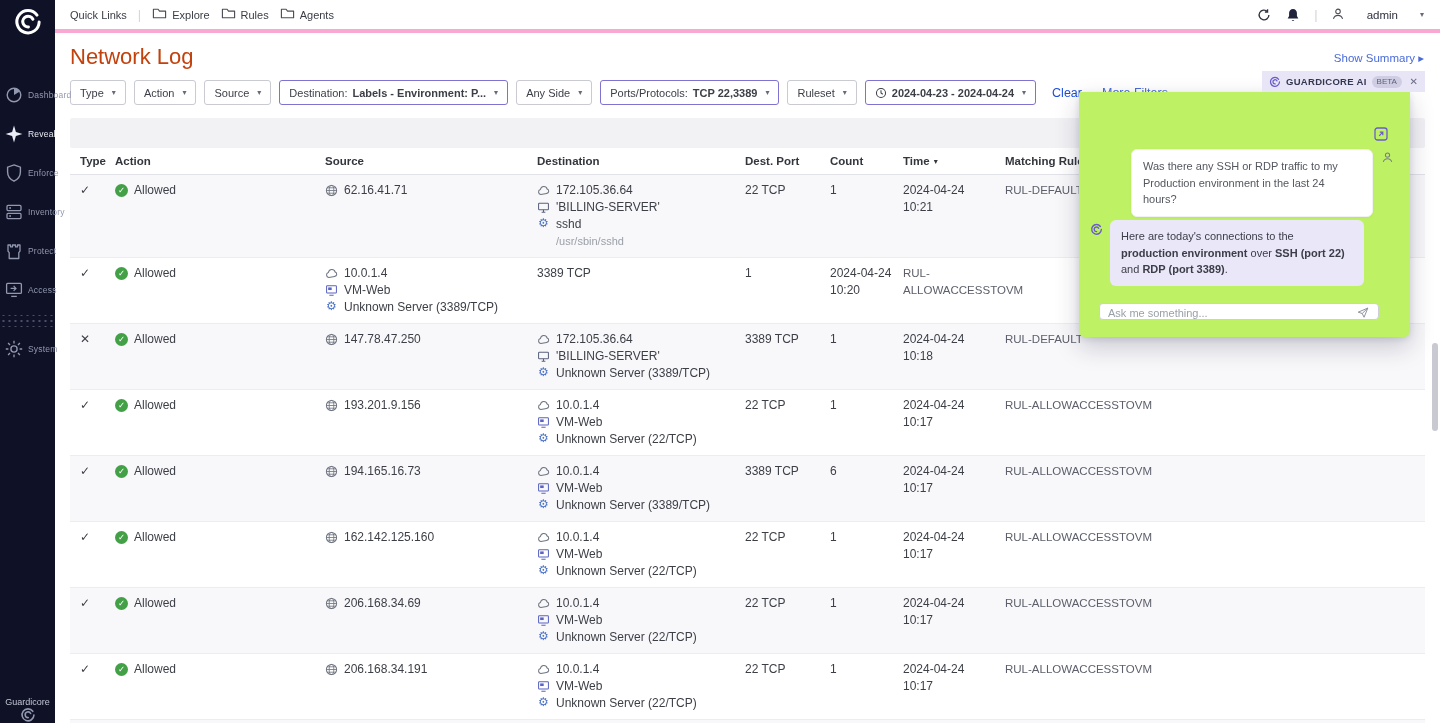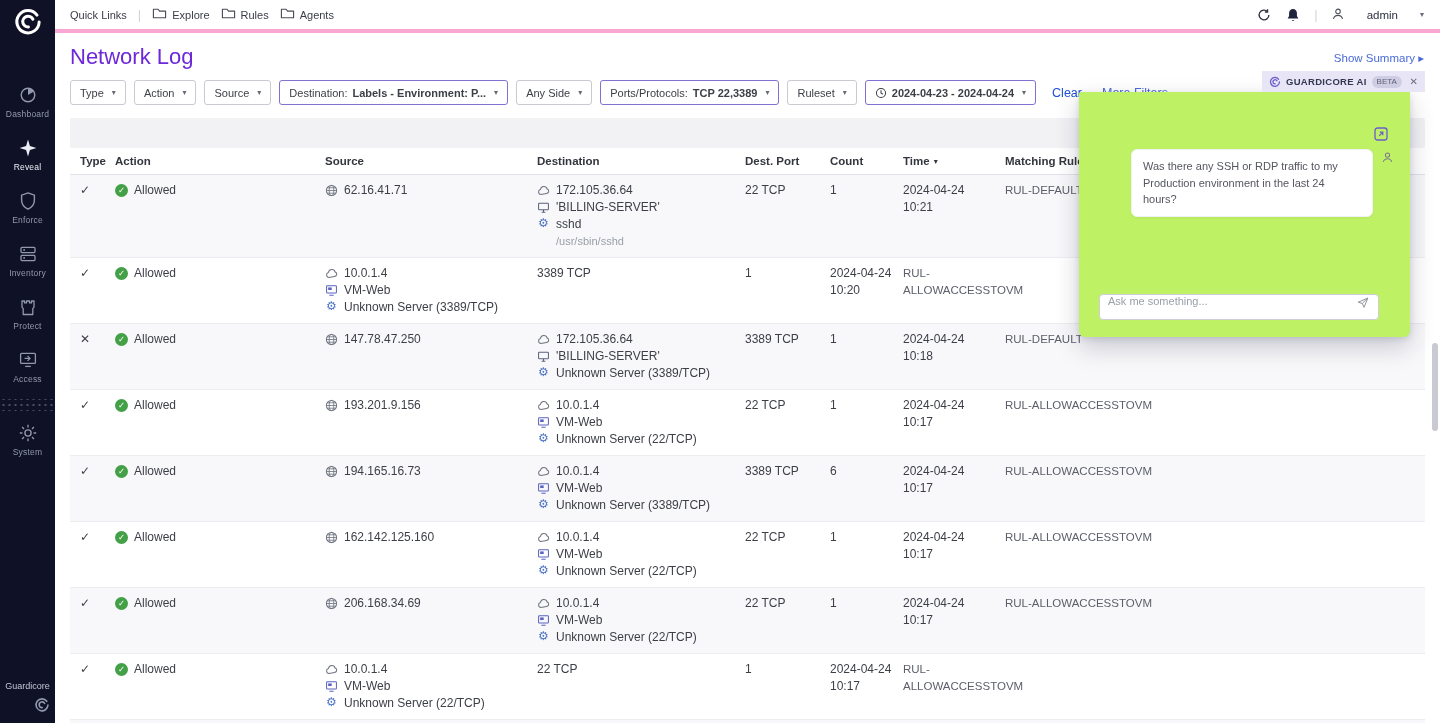--- a/index.html
+++ b/index.html
@@ -6,46 +6,46 @@
   html,body { width:1440px; height:723px; }
   body { position:relative; overflow:hidden; background:#fff;
          font-family:"Liberation Sans","DejaVu Sans",sans-serif; color:#3c3f46; }
 
   
   .sidebar { position:absolute; left:0; top:0; width:55px; height:723px; background:#0f1126;
              display:flex; flex-direction:column; align-items:center; z-index:40; }
   .side-logo { margin:7px auto 0; width:30px; height:30px; }
   .side-logo svg { width:30px; height:30px; display:block; }
   .side-nav { display:flex; flex-direction:column; width:100%; margin-top:38px; }
-  .nav-item { width:100%; padding:10px 12px 9px; display:flex; flex-direction:column; align-items:center;
+  .nav-item { width:100%; padding:10px 4px 9px; display:flex; flex-direction:row; align-items:center;
               gap:4px; color:#9298b0; cursor:pointer; }
   .nav-item.active { color:#eceef6; }
   .nav-item svg { width:20px; height:20px; display:block; }
   .nav-label { font-size:8.5px; letter-spacing:.2px; }
   .side-dots { height:12px; width:100%; margin:6px 0 2px;
                background-image:radial-gradient(#4a4e6a 1px, transparent 1.3px);
                background-size:6px 6px; background-position:center; }
-  .side-bottom { margin-top:auto; display:flex; flex-direction:column; align-items:flex-end; gap:6px; padding-bottom:10px; }
+  .side-bottom { margin-top:auto; display:flex; flex-direction:column; align-items:center; }
   .brand-text { font-size:9px; color:#c2c5d4; }
   .side-logo-sm svg { width:16px; height:16px; display:block; }
 
   
   .topbar { position:absolute; left:55px; top:0; right:0; height:33px; background:#fff;
             border-bottom:4px solid #f9a8d4; display:flex; align-items:center; padding:0 16px 0 15px; }
   .tb-left { display:flex; align-items:center; gap:11px; }
   .tb-item { display:flex; align-items:center; gap:5px; font-size:11px; color:#3a3d46; cursor:pointer; }
   .tb-sep { color:#d5d5db; font-size:13px; }
   .tb-right { margin-left:auto; display:flex; align-items:center; gap:13px; }
   .tb-icon-btn { cursor:pointer; display:flex; }
   .tb-icon-btn svg { width:16px; height:16px; }
   .admin-group { display:flex; align-items:center; gap:22px; cursor:pointer; font-size:11.5px; color:#2e3140; }
   .caret { font-size:8px; color:#666b76; }
 
   
-  .page-title { position:absolute; left:70px; top:44px; font-size:22px; color:#6d28d9; font-weight:500; }
+  .page-title { position:absolute; left:70px; top:44px; font-size:22px; color:#c2410c; font-weight:500; }
   .show-summary { position:absolute; right:16px; top:51px; font-size:11.5px; color:#4a6bd8; cursor:pointer; z-index:32; }
   .filters { position:absolute; left:70px; top:80px; display:flex; align-items:center; gap:8px; }
   .chip { height:25px; display:flex; align-items:center; gap:5px; padding:0 9px; border:1px solid #c9cad2;
           border-radius:3px; background:#fff; font-size:11px; color:#3c3f46; cursor:pointer; white-space:nowrap; }
   .chip.active { border-color:#7f73d2; }
   .chip .val { font-weight:700; }
   .chip .caret { margin-left:3px; }
   .chip .chip-clock { display:flex; }
   .chip .chip-clock svg { width:12px; height:12px; }
   .link-clear { font-size:12.5px; color:#1d4ed8; font-weight:500; margin-left:8px; cursor:pointer; }
@@ -93,22 +93,22 @@
   .expand-btn svg { width:16px; height:16px; display:block; }
   .msg-user { position:absolute; top:57px; left:40px; right:16px; display:flex; justify-content:flex-end;
               align-items:flex-start; gap:8px; }
   .user-bubble { background:#fff; border:1px solid #f1f1f4; box-shadow:0 1px 3px rgba(0,0,0,.05); border-radius:6px;
                  padding:8px 11px; font-size:11px; color:#54575f; line-height:1.5; max-width:242px; }
   .user-avatar svg { width:13px; height:13px; margin-top:2px; display:block; }
   .msg-ai { position:absolute; top:128px; left:11px; right:46px; display:flex; align-items:flex-start; gap:7px; }
   .ai-logo-sm svg { width:13px; height:13px; margin-top:3px; display:block; }
   .ai-bubble { background:#eae7f8; border-radius:6px; padding:8px 11px; font-size:11px; color:#3b3e49; line-height:1.5; }
   .ai-bubble b { font-weight:700; }
-  .chat-input { position:absolute; left:20px; right:31px; bottom:17px; height:26px; border:1px solid #cdced6;
-                border-radius:4px; display:flex; align-items:flex-start; padding:0 8px; gap:6px; background:#fff; }
+  .chat-input { position:absolute; left:20px; right:31px; bottom:17px; height:17px; border:1px solid #cdced6;
+                border-radius:4px; display:flex; align-items:flex-end; padding:0 8px; gap:6px; background:#fff; }
   .chat-input input { flex:1; border:none; outline:none; font-size:11px; color:#3c3f46; font-family:inherit; background:transparent; }
   .chat-input input::placeholder { color:#9aa0a8; }
   .send-btn { display:flex; cursor:pointer; }
   .send-btn svg { width:14px; height:14px; display:block; }
 </style>
 </head>
 <body>
 
 <div class="sidebar">
   <div class="side-logo">
@@ -652,20 +652,30 @@
           <div>10:17</div>
         </div>
         <div class="cell-rule">RUL-ALLOWACCESSTOVM</div>
       </div>
       <div class="t-row">
         <div class="cell-type">✓</div>
         <div class="cell-action">
           <span class="allowed-dot">✓</span>
           <span>Allowed</span>
         </div>
+        <div class="cell-source">
+          <span class="sicon">
+            <svg viewBox="0 0 14 14">
+              <circle cx="7" cy="7" r="5.5" fill="none" stroke="#6f7480" stroke-width="1.1"></circle>
+              <ellipse cx="7" cy="7" rx="2.5" ry="5.5" fill="none" stroke="#6f7480" stroke-width="0.9"></ellipse>
+              <path d="M1.5 7h11M2.3 4.1h9.4M2.3 9.9h9.4" stroke="#6f7480" stroke-width="0.9"></path>
+            </svg>
+          </span>
+          <span>206.168.34.191</span>
+        </div>
         <div>
           <div class="dest-line">
             <span class="dicon">
               <svg viewBox="0 0 14 14">
                 <path d="M4.1 11.2a2.7 2.7 0 0 1-.4-5.3 3.7 3.7 0 0 1 7.2-.5 2.4 2.4 0 0 1-.5 4.7z" fill="none" stroke="#6e7480" stroke-width="1.1" stroke-linejoin="round"></path>
               </svg>
             </span>
             <span>10.0.1.4</span>
           </div>
           <div class="dest-line">
@@ -720,20 +730,29 @@
   </span>
   <div class="msg-user">
     <div class="user-bubble">Was there any SSH or RDP traffic to my Production environment in the last 24 hours?</div>
     <span class="user-avatar">
       <svg viewBox="0 0 16 16">
           <circle cx="8" cy="5" r="2.6" fill="none" stroke="#7a7e8a" stroke-width="1.3"></circle>
           <path d="M2.8 13.5a5.4 5.4 0 0 1 10.4 0" fill="none" stroke="#7a7e8a" stroke-width="1.3"></path>
         </svg>
     </span>
   </div>
+  <div class="msg-ai">
+    <span class="ai-logo-sm">
+      <svg viewBox="0 0 28 28">
+          <path d="M22.4 7.6A10.4 10.4 0 1 0 24.4 14" fill="none" stroke="#6a5ccb" stroke-width="3" stroke-linecap="round"></path>
+          <path d="M18.6 11.4a5 5 0 1 0-4.2 7.2" fill="none" stroke="#6a5ccb" stroke-width="3" stroke-linecap="round"></path>
+        </svg>
+    </span>
+    <div class="ai-bubble"><span>Here are today's connections to the </span><b>production environment</b><span> over </span><b>SSH (port 22)</b><span> and </span><b>RDP (port 3389)</b><span>.</span></div>
+  </div>
   <div class="chat-input">
     <input type="text" placeholder="Ask me something..." style="">
     <span class="send-btn">
       <svg viewBox="0 0 16 16">
           <path d="M2.5 8.2l11-4.7L9.2 14l-2.1-4.3z" fill="none" stroke="#8a8f98" stroke-width="1.1" stroke-linejoin="round"></path>
           <path d="M7.1 9.7l6.4-6.2" stroke="#8a8f98" stroke-width="1.1"></path>
         </svg>
     </span>
   </div>
 </div>

